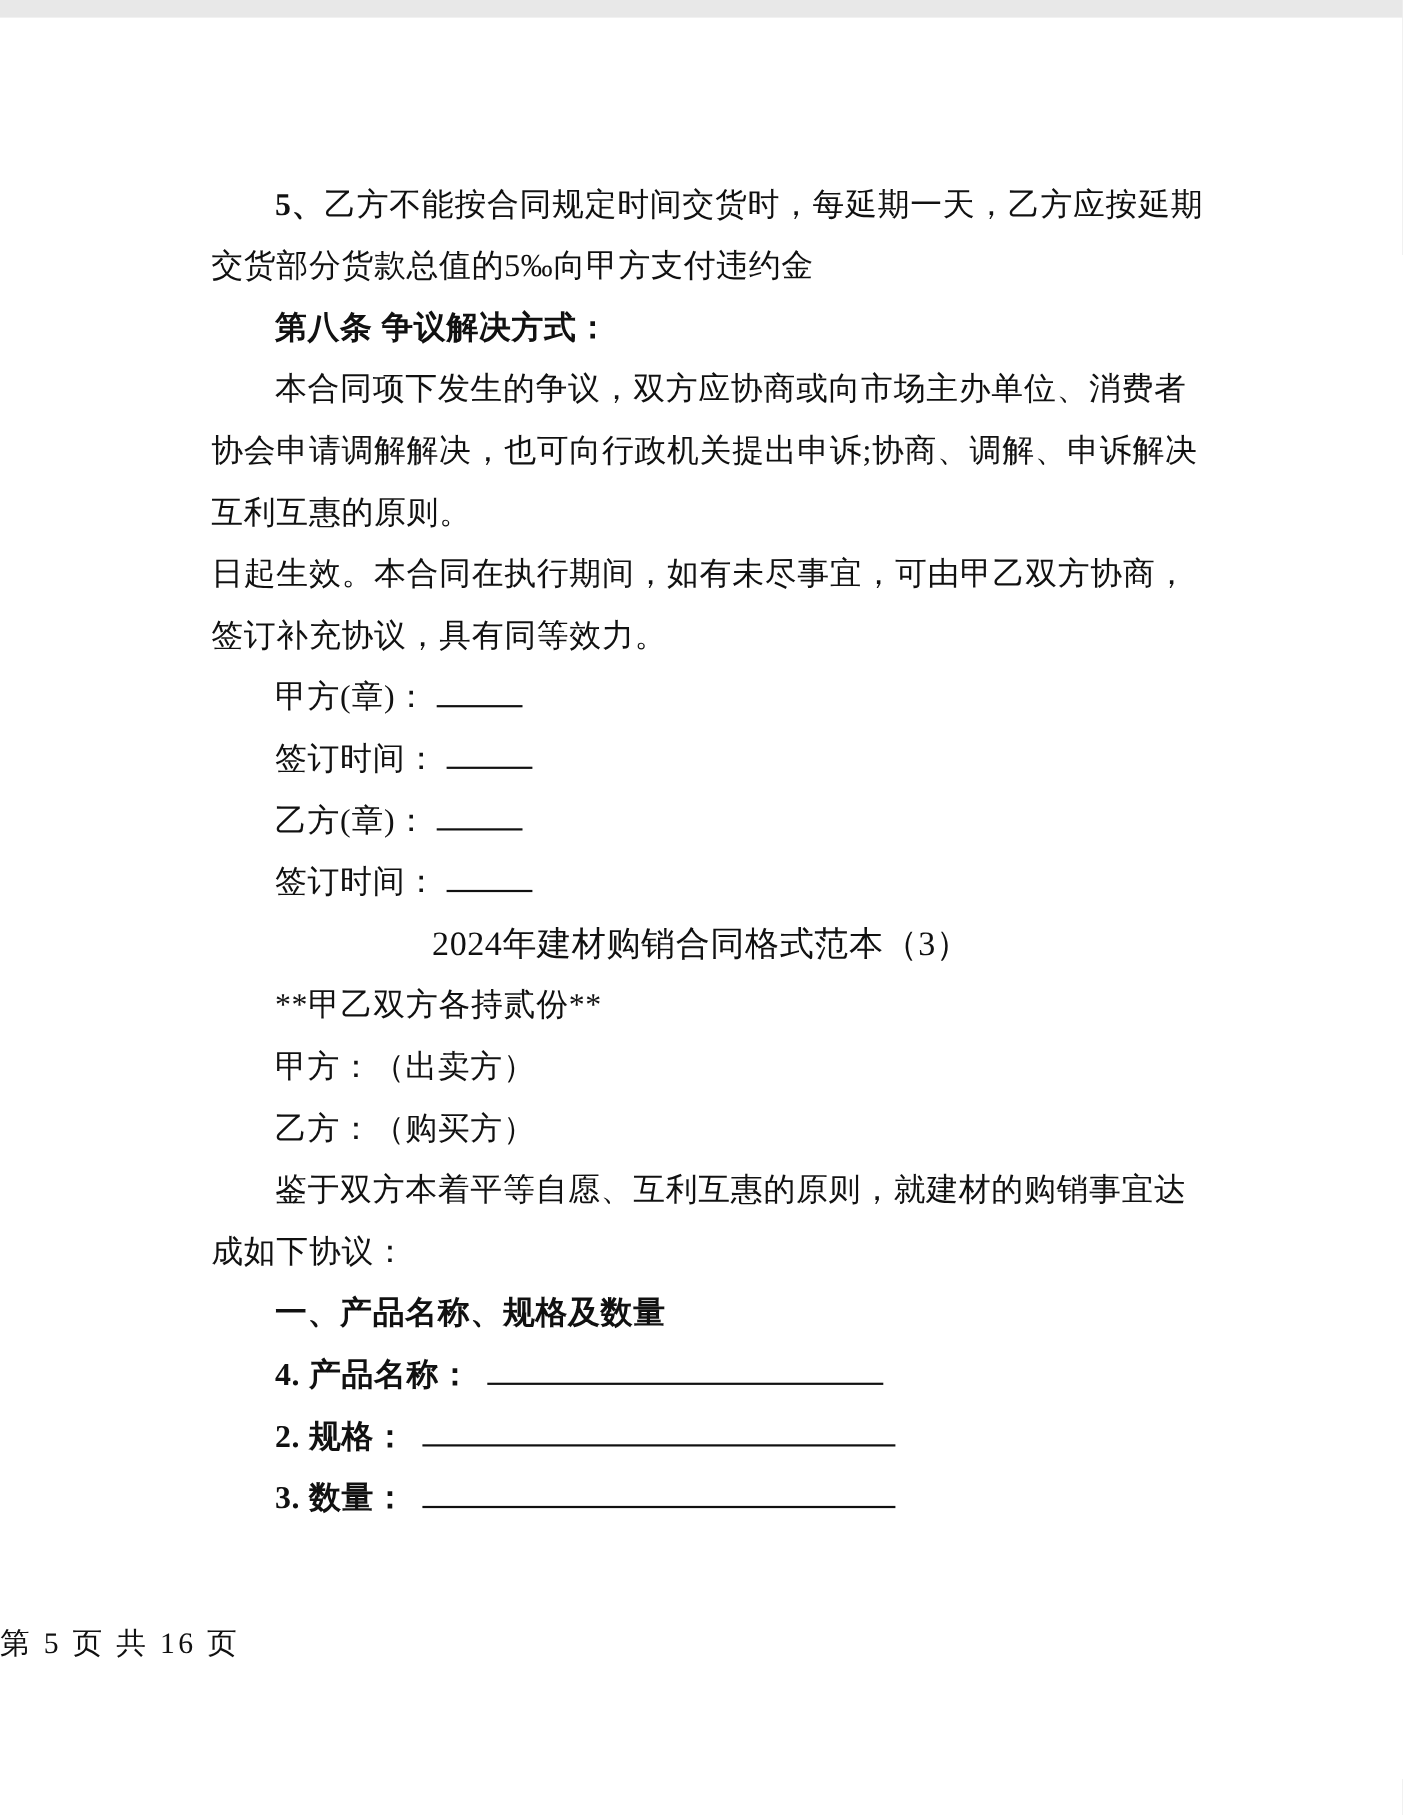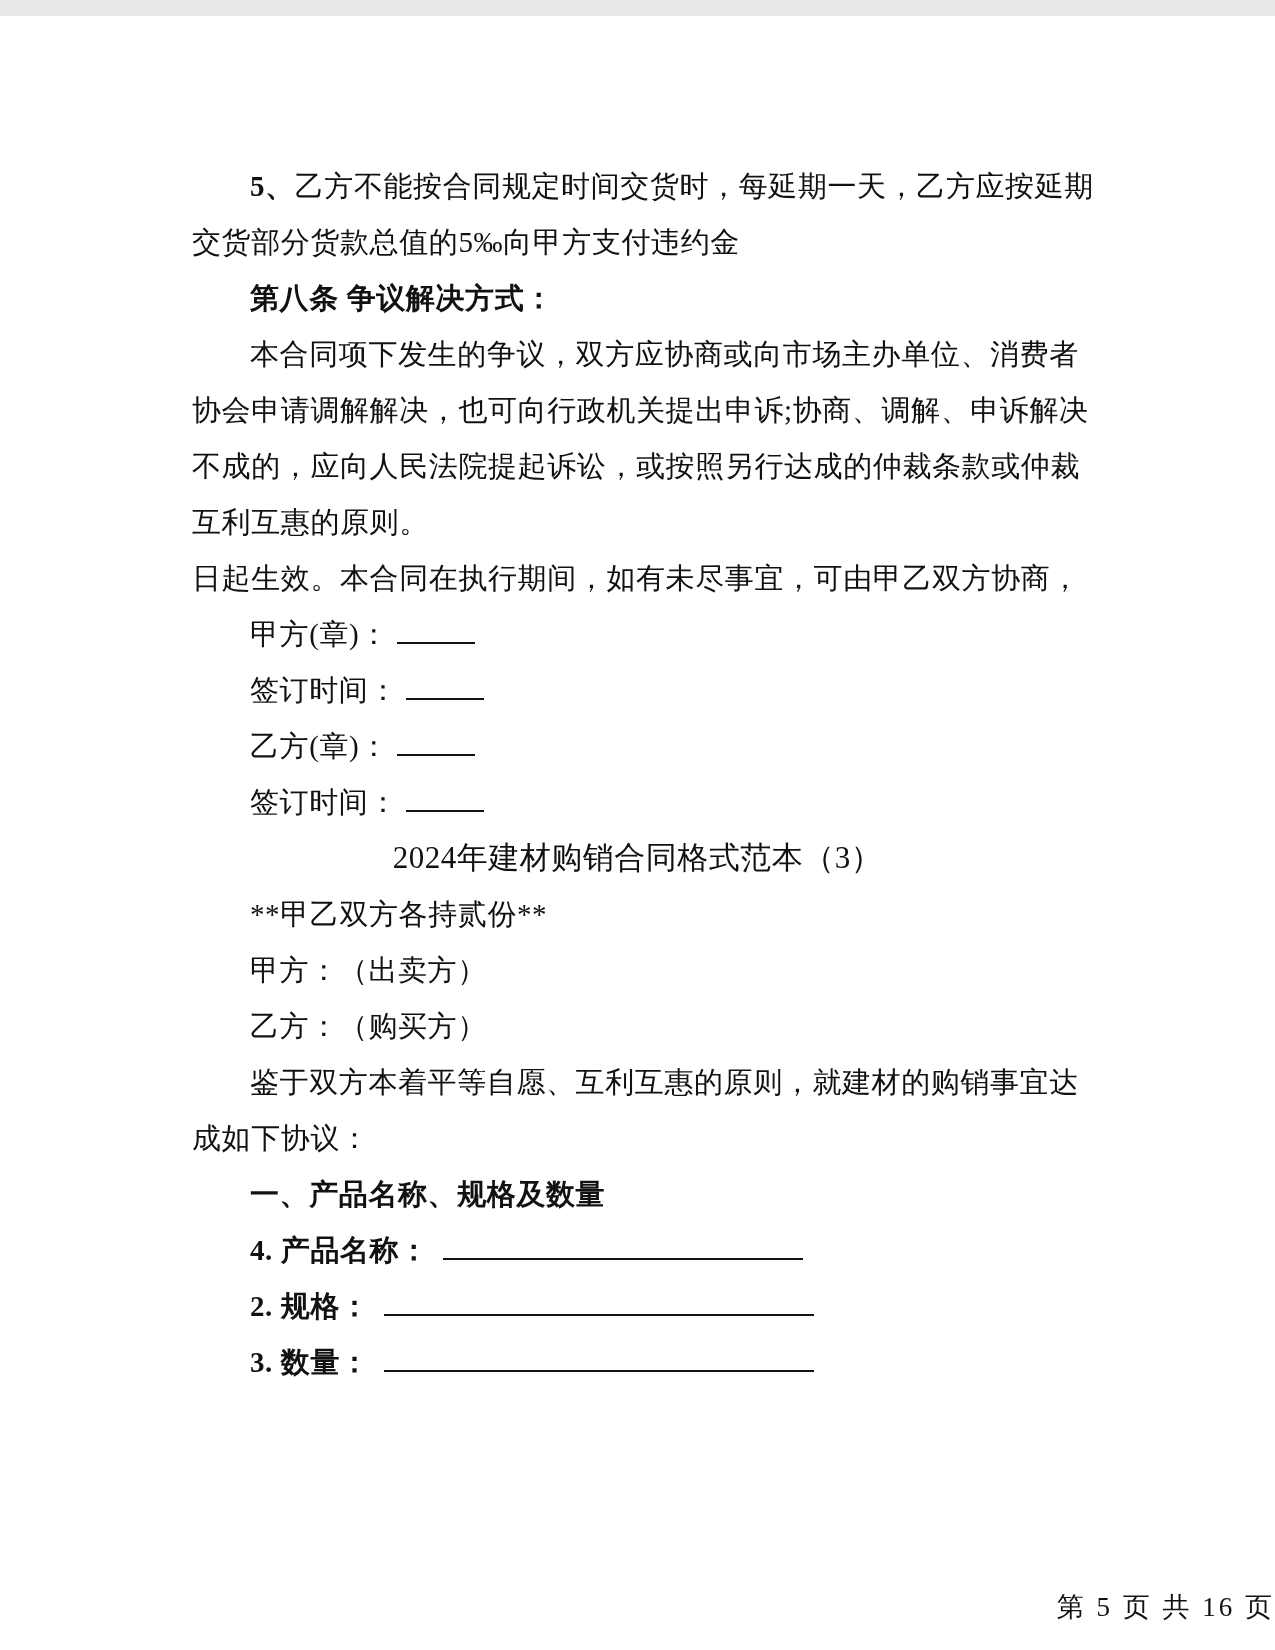--- a/index.html
+++ b/index.html
@@ -40,44 +40,44 @@
     height:30px;
     border-bottom:2px solid #111;
     margin-left:8px;
     vertical-align:baseline;
   }
   .blank-l1{width:360px;margin-left:14px;}
   .blank-l2{width:430px;margin-left:14px;}
   .footer{
     position:absolute;
     left:0;right:0;
-    top:1573px;
-    text-align:right;
+    top:1460px;
+    text-align:left;
     font-size:27px;
     letter-spacing:3px;
     color:#111;
   }
 </style>
 </head>
 <body>
 
 <div class="page">
   <div class="content">
 
     <div class="line indent"><span class="bold">5、</span><span>乙方不能按合同规定时间交货时，每延期一天，乙方应按延期</span></div>
     <div class="line">交货部分货款总值的5‰向甲方支付违约金</div>
 
     <div class="line indent bold">第八条 争议解决方式：</div>
 
     <div class="line indent">本合同项下发生的争议，双方应协商或向市场主办单位、消费者</div>
     <div class="line">协会申请调解解决，也可向行政机关提出申诉;协商、调解、申诉解决</div>
-    <div class="line">不成的，应向人民法院提起诉讼，或按照另行达成的仲裁条款或仲裁</div>
     <div class="line">互利互惠的原则。</div>
 
     <div class="line">日起生效。本合同在执行期间，如有未尽事宜，可由甲乙双方协商，</div>
+    <div class="line">签订补充协议，具有同等效力。</div>
 
     <div class="line indent"><span>甲方(章)：</span><span class="blank"></span></div>
     <div class="line indent"><span>签订时间：</span><span class="blank"></span></div>
     <div class="line indent"><span>乙方(章)：</span><span class="blank"></span></div>
     <div class="line indent"><span>签订时间：</span><span class="blank"></span></div>
 
     <div class="line title-line">2024年建材购销合同格式范本（3）</div>
     <div class="line indent">**甲乙双方各持贰份**</div>
 
     <div class="line indent">甲方：（出卖方）</div>

